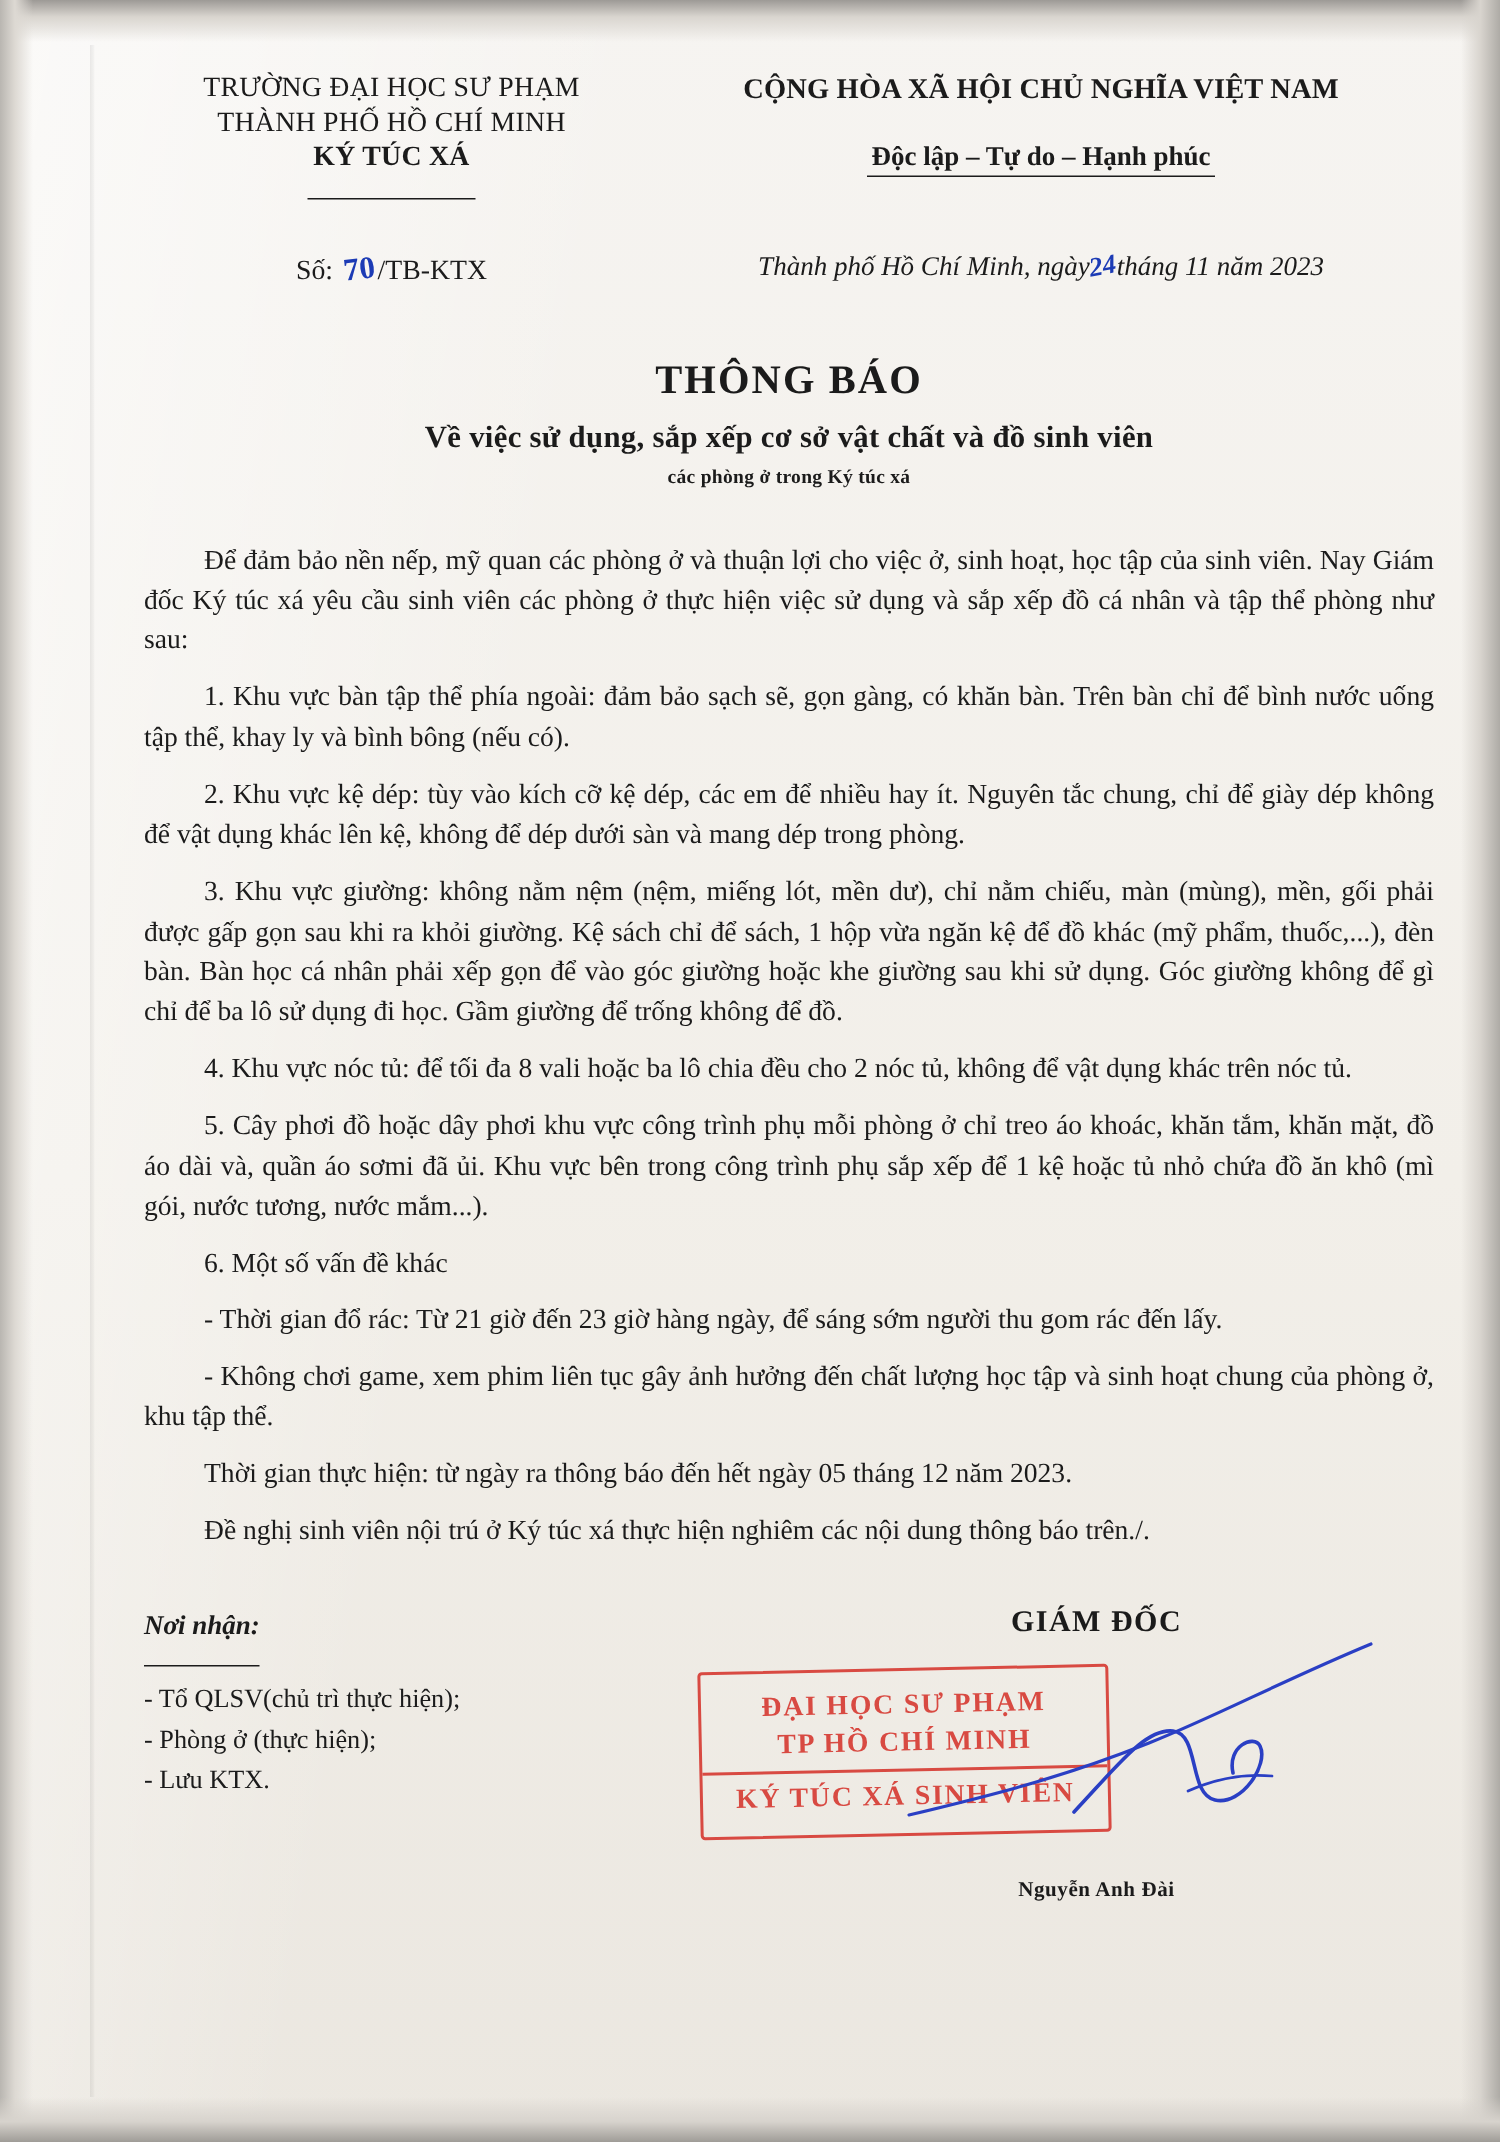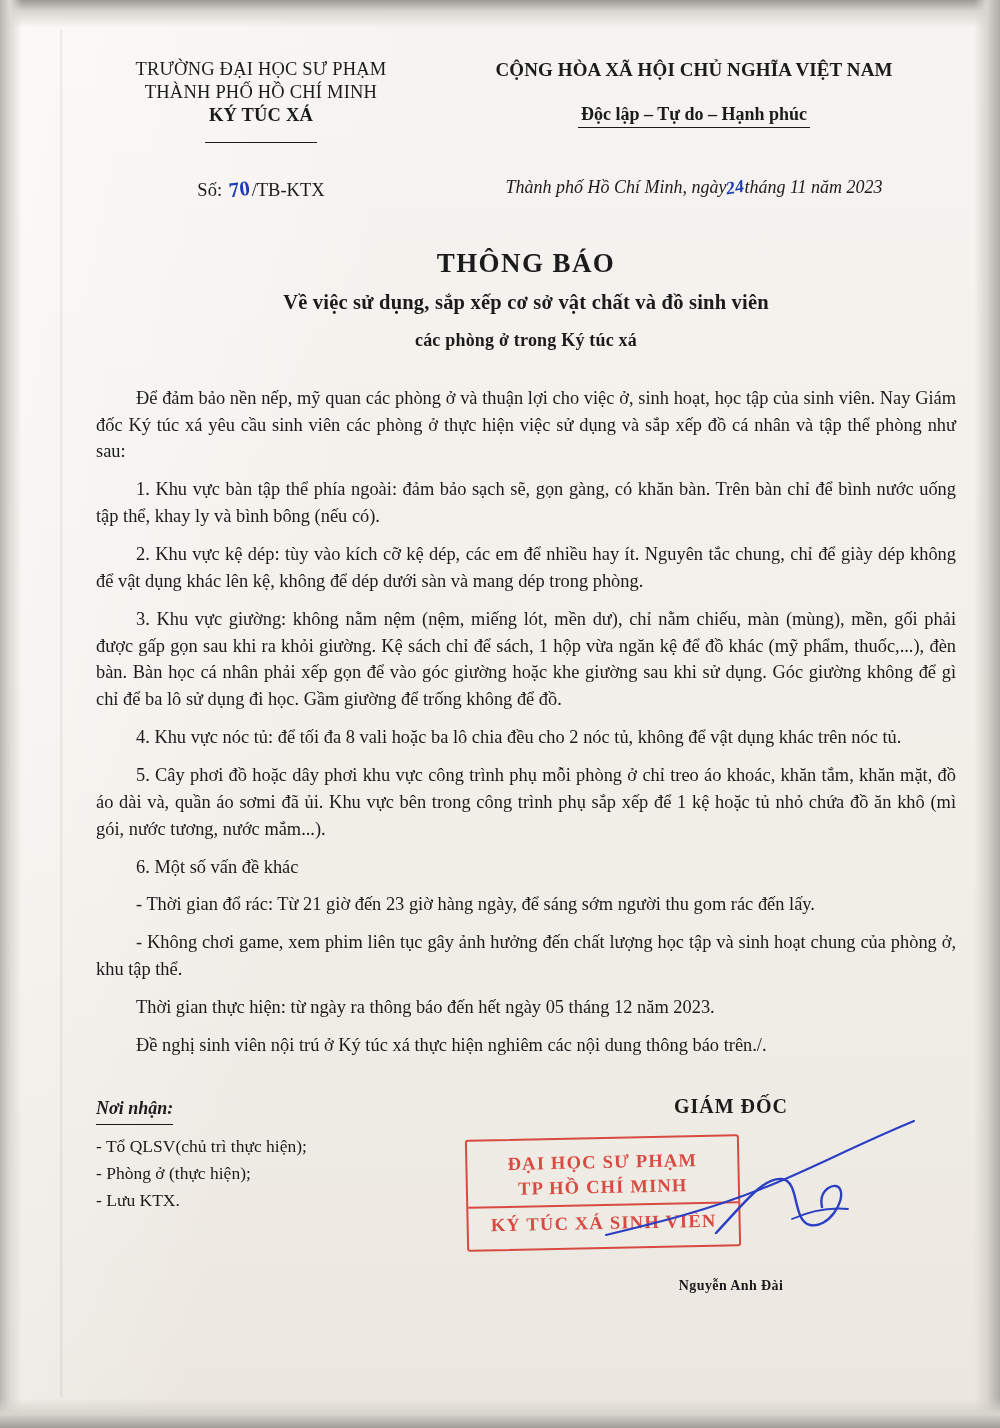--- a/index.html
+++ b/index.html
@@ -57,21 +57,21 @@
     position: absolute;
     top: 30px; bottom: 30px;
     width: 3px;
     background: linear-gradient(90deg, rgba(0,0,0,0.07), rgba(0,0,0,0.02));
     pointer-events: none;
   }
 
   .content {
     position: absolute;
     left: 96px;
-    top: 58px;
+    top: 48px;
     width: 860px;
     color: #1b1b1b;
   }
 
   
   .header {
     display: flex;
     align-items: flex-start;
     justify-content: flex-start;
   }
@@ -160,23 +160,23 @@
     letter-spacing: 1.4px;
     text-align: center;
   }
   .title-sub1 {
     font-size: 20.5px;
     font-weight: 700;
     margin-top: 12px;
     letter-spacing: 0.2px;
   }
   .title-sub2 {
-    font-size: 18px;
-    font-weight: 700;
-    margin-top: 16px;
+    font-size: 13px;
+    font-weight: 700;
+    margin-top: 6px;
     letter-spacing: 0.2px;
   }
 
   
   .body-block {
     margin-top: 34px;
     font-size: 18.4px;
     line-height: 1.46;
     text-align: justify;
   }
@@ -200,21 +200,21 @@
     width: 380px;
     font-size: 17.5px;
     line-height: 1.55;
   }
   .recipients .rtitle {
     font-weight: 700;
     font-style: italic;
     font-size: 18px;
     display: inline-block;
     border-bottom: 1.4px solid #1b1b1b;
-    padding-bottom: 1px;
+    padding-bottom: 12px;
     margin-bottom: 8px;
   }
   .recipients .ritem {
     white-space: nowrap;
   }
   .sign {
     flex: 1;
     text-align: center;
     position: relative;
     padding-left: 30px;

